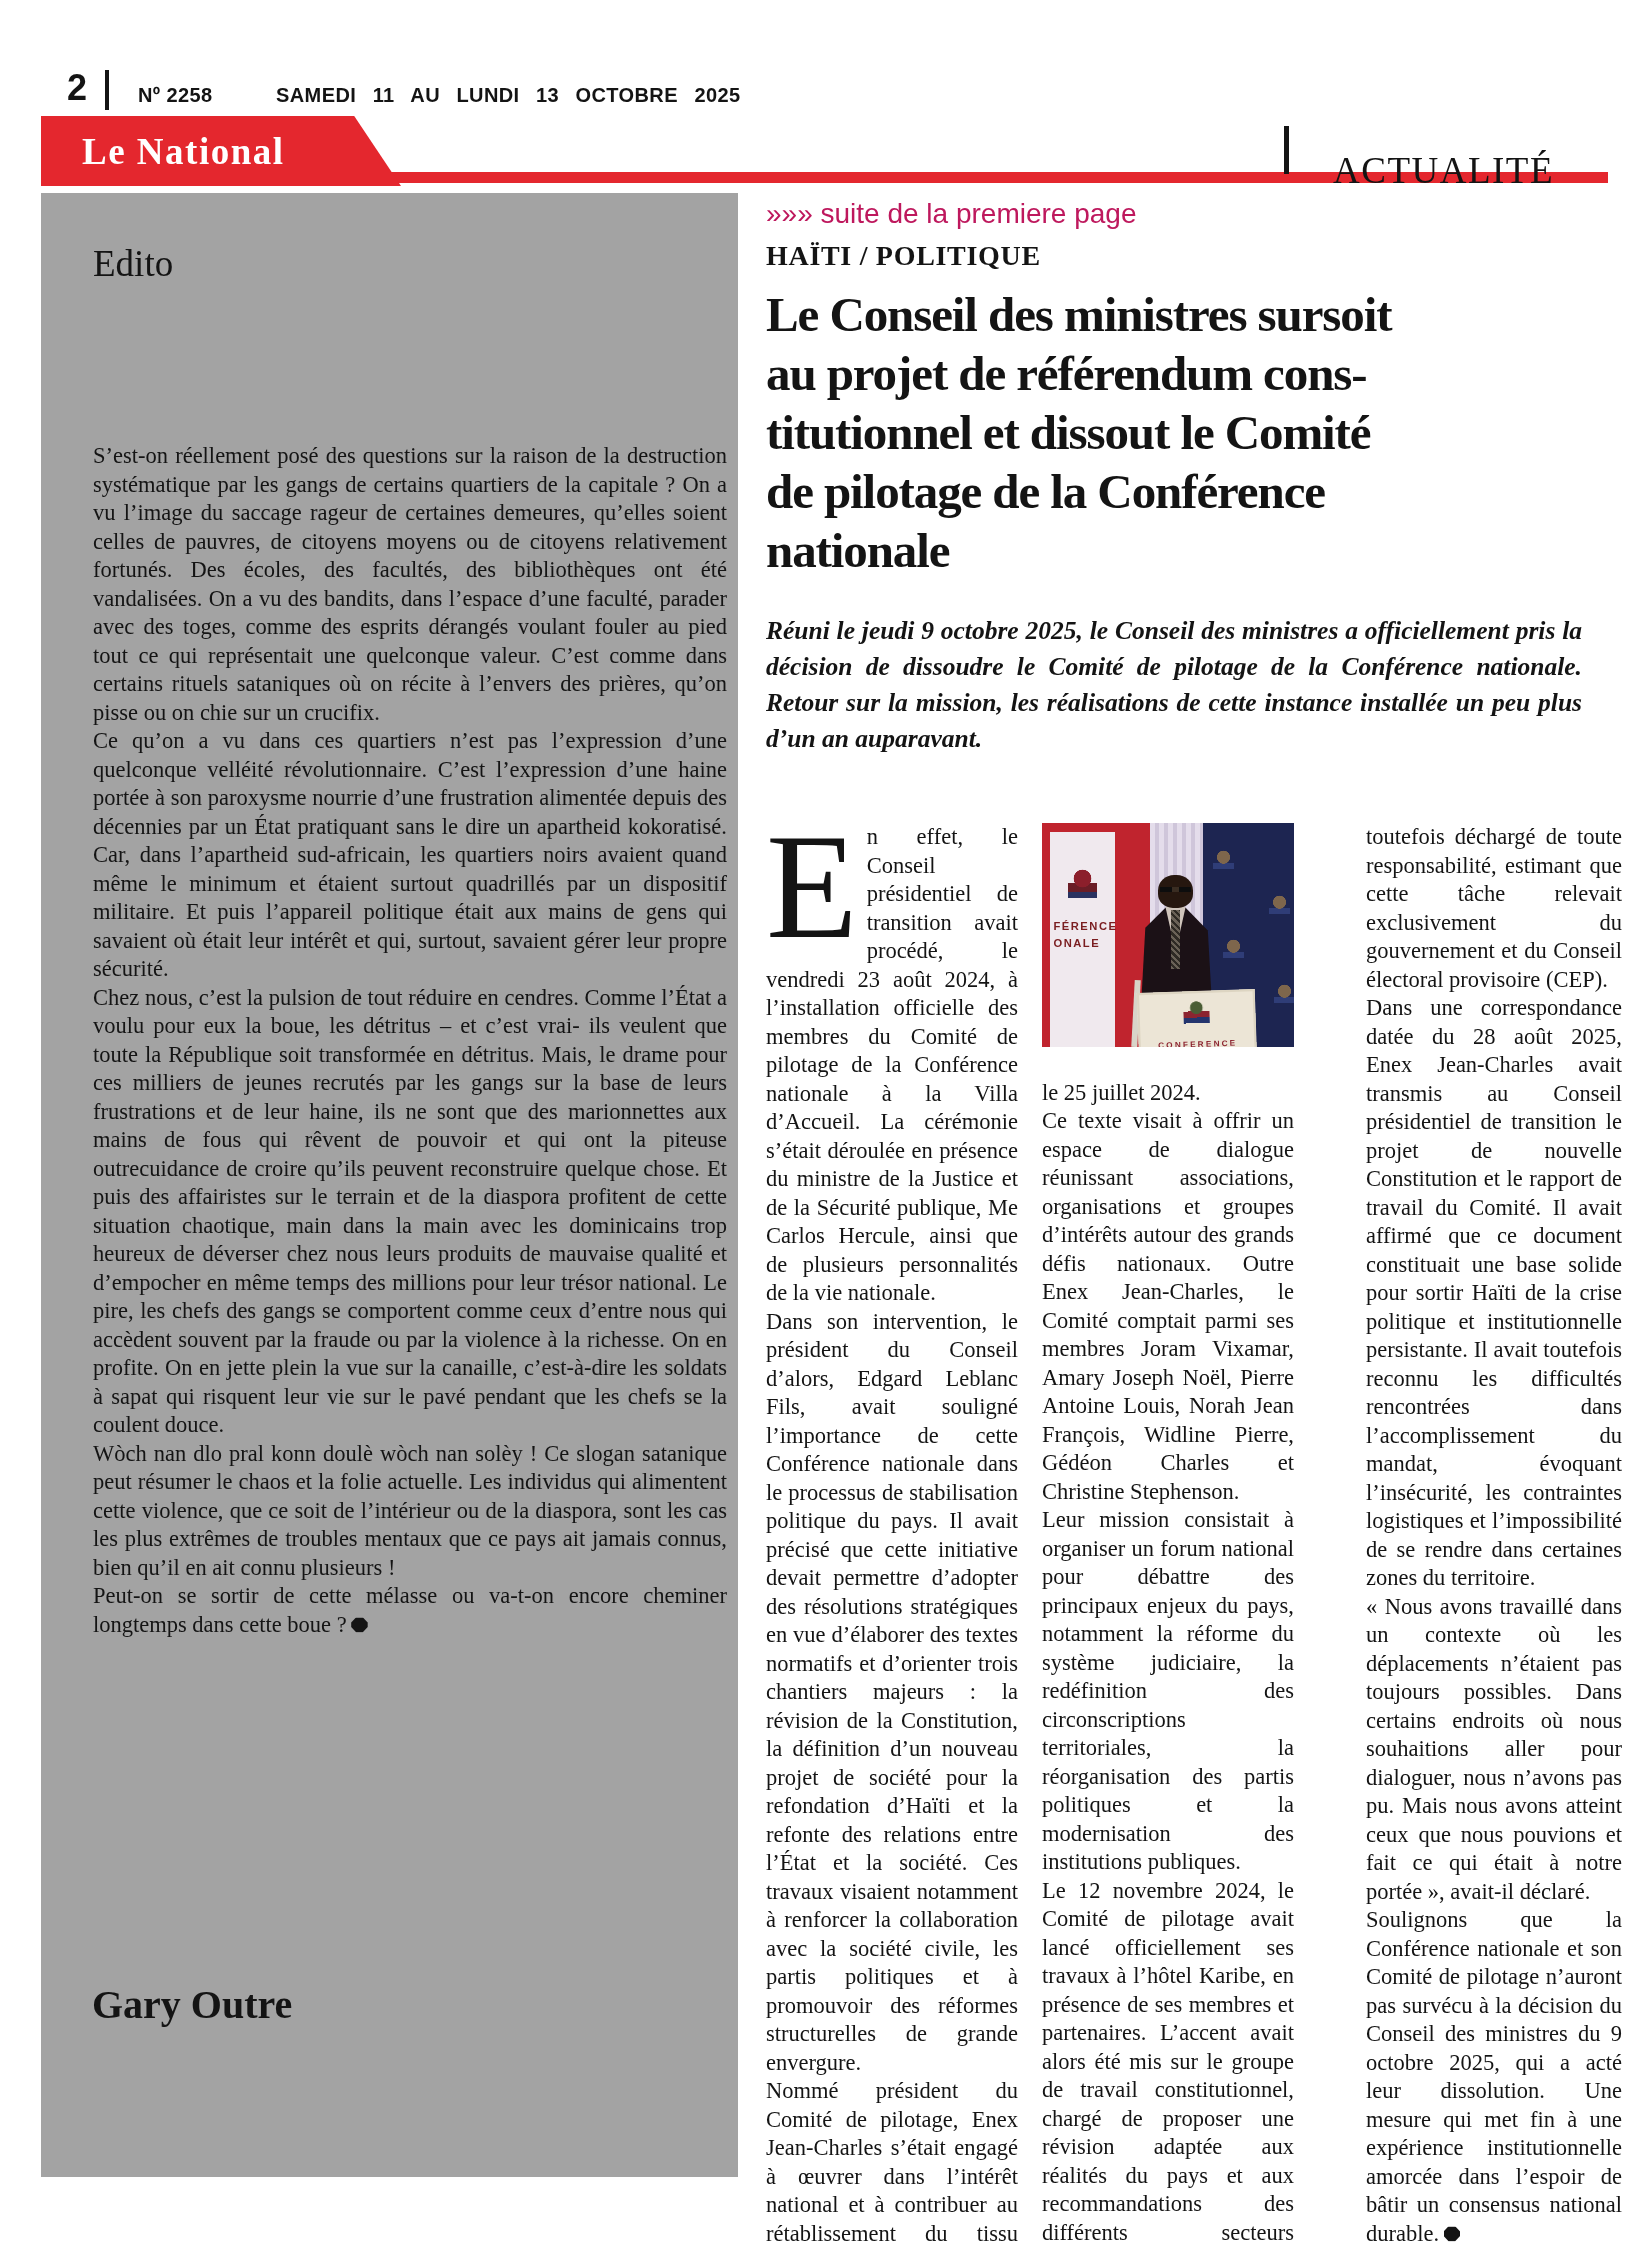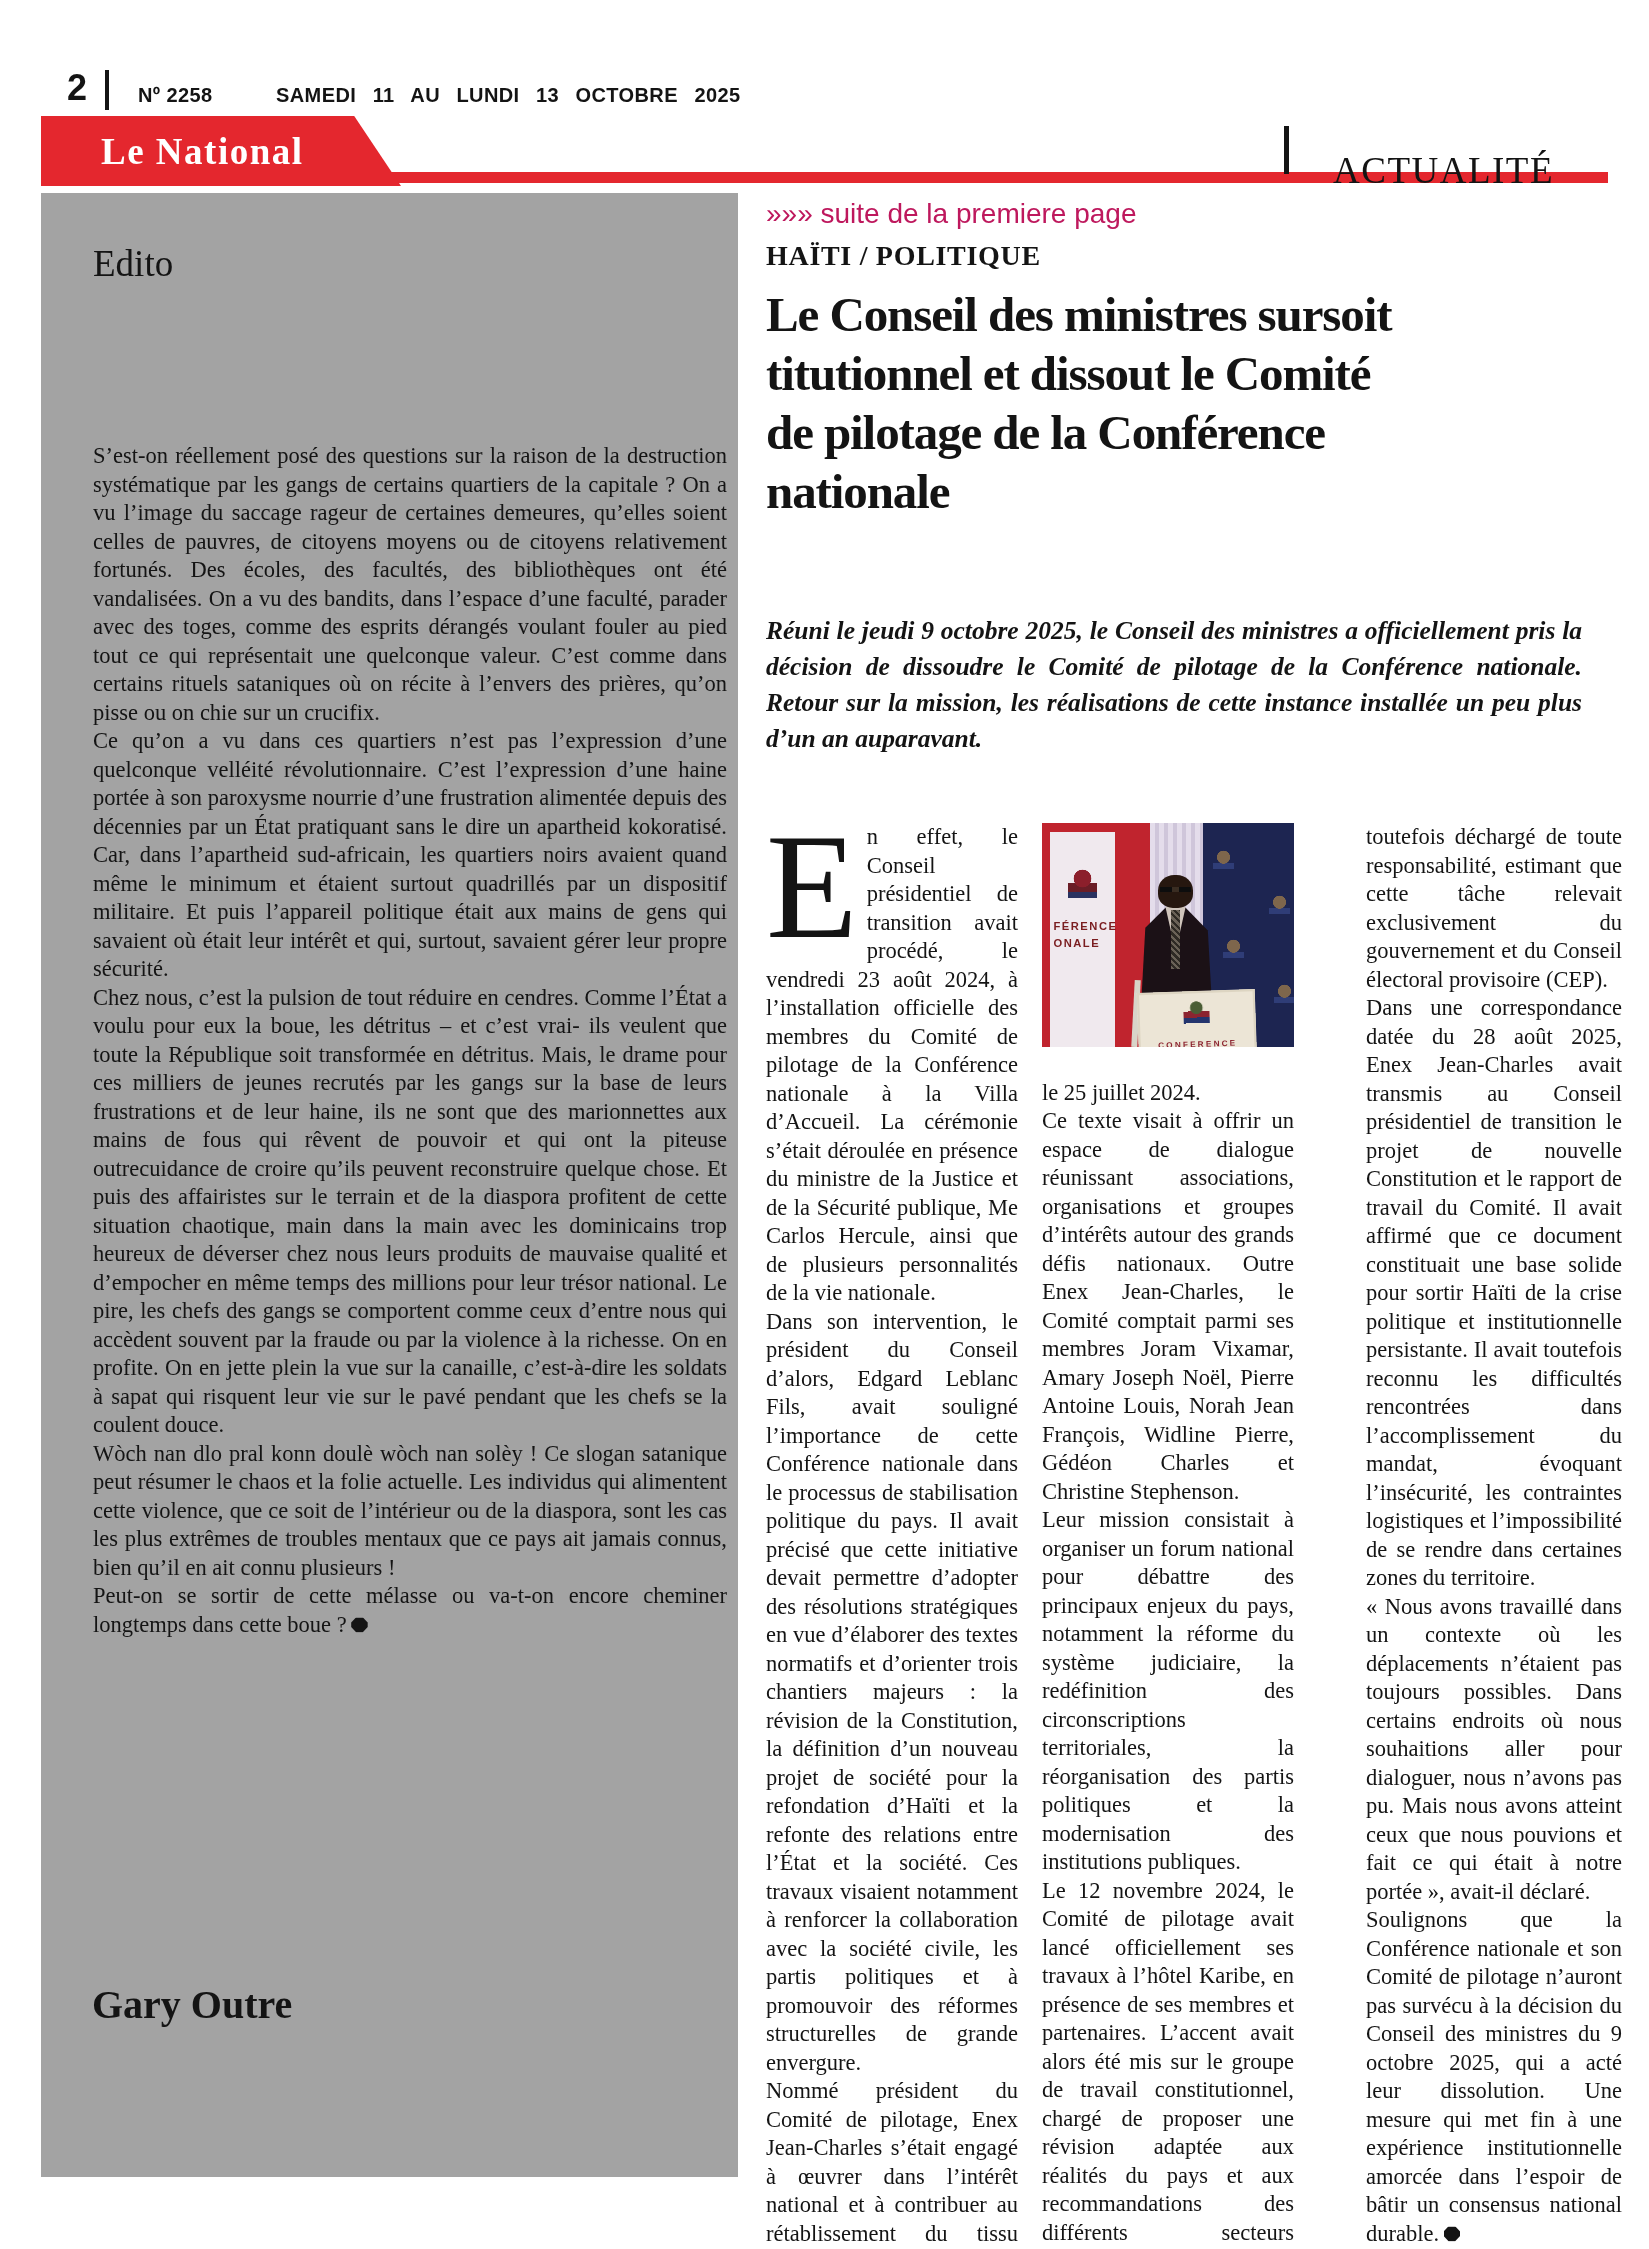--- a/index.html
+++ b/index.html
@@ -9,21 +9,21 @@
   
   .page-num{position:absolute;left:67px;top:67px;font-family:"Liberation Sans",sans-serif;
             font-weight:bold;font-size:36px;letter-spacing:-1.5px;}
   .page-num-bar{position:absolute;left:105px;top:70px;width:3.7px;height:40px;background:#141414;}
   .issue{position:absolute;left:138px;top:84px;font-family:"Liberation Sans",sans-serif;
          font-weight:bold;font-size:20px;letter-spacing:0.4px;}
   .date-line{position:absolute;left:276px;top:84px;font-family:"Liberation Sans",sans-serif;
              font-weight:bold;font-size:20px;word-spacing:10.5px;letter-spacing:0.4px;}
   .logo{position:absolute;left:41px;top:116px;width:360px;height:70px;background:#e4272e;
         clip-path:polygon(0 0,87% 0,100% 100%,0 100%);z-index:2;display:flex;align-items:center;}
-  .logo-text{color:#ffffff;font-size:37px;font-weight:bold;padding-left:60px;letter-spacing:1.5px;}
+  .logo-text{color:#ffffff;font-size:37px;font-weight:bold;padding-left:41px;letter-spacing:1.5px;}
   .red-rule{position:absolute;left:41px;top:172px;width:1567px;height:10.5px;background:#e4272e;}
   .section-bar{position:absolute;left:1284px;top:126px;width:4.5px;height:48px;background:#141414;}
   .section-title{position:absolute;left:1333px;top:124px;font-size:37px;font-weight:normal;letter-spacing:1.5px;margin-top:25px;}
 
   
   .edito{position:absolute;left:41px;top:193px;width:697px;height:1984px;background:#a3a3a3;}
   .edito-kicker{position:absolute;left:52px;top:49px;font-size:37px;font-weight:400;}
   .edito-title{position:absolute;left:51px;top:150px;font-size:43px;font-weight:bold;letter-spacing:-0.7px;}
   .edito-body{position:absolute;left:52px;top:249px;width:634px;font-size:22.5px;line-height:28.5px;text-align:justify;}
   .edito-body p{margin:0;}
@@ -107,20 +107,21 @@
       <p><span>Peut-on se sortir de cette mélasse ou va-t-on encore cheminer longtemps dans cette boue ?</span><span class="endmark"></span></p>
     </div>
     <div class="edito-author">Gary Outre</div>
   </aside>
 
   <section>
     <div class="continuation">»»» suite de la premiere page</div>
     <div class="category">HAÏTI / POLITIQUE</div>
     <div class="headline">
       <div>Le Conseil des ministres sursoit</div>
+      <div>au projet de référendum cons-</div>
       <div>titutionnel et dissout le Comité</div>
       <div>de pilotage de la Conférence</div>
       <div>nationale</div>
     </div>
     <div class="standfirst">Réuni le jeudi 9 octobre 2025, le Conseil des ministres a officiellement pris la décision de dissoudre le Comité de pilotage de la Conférence nationale. Retour sur la mission, les réalisations de cette instance installée un peu plus d’un an auparavant.</div>
 
     <div class="col col1">
       <p><span class="dropcap">E</span><span>n effet, le Conseil présidentiel de transition avait procédé, le vendredi 23 août 2024, à l’installation officielle des membres du Comité de pilotage de la Conférence nationale à la Villa d’Accueil. La cérémonie s’était déroulée en présence du ministre de la Justice et de la Sécurité publique, Me Carlos Hercule, ainsi que de plusieurs personnalités de la vie nationale.</span></p>
       <p>Dans son intervention, le président du Conseil d’alors, Edgard Leblanc Fils, avait souligné l’importance de cette Conférence nationale dans le processus de stabilisation politique du pays. Il avait précisé que cette initiative devait permettre d’adopter des résolutions stratégiques en vue d’élaborer des textes normatifs et d’orienter trois chantiers majeurs : la révision de la Constitution, la définition d’un nouveau projet de société pour la refondation d’Haïti et la refonte des relations entre l’État et la société. Ces travaux visaient notamment à renforcer la collaboration avec la société civile, les partis politiques et à promouvoir des réformes structurelles de grande envergure.</p>
       <p>Nommé président du Comité de pilotage, Enex Jean-Charles s’était engagé à œuvrer dans l’intérêt national et à contribuer au rétablissement du tissu social, tout en se gardant des influences partisanes. Le décret officialisant la création du Comité et la nomination de ses membres avait été publié dans Le Moniteur</p>

